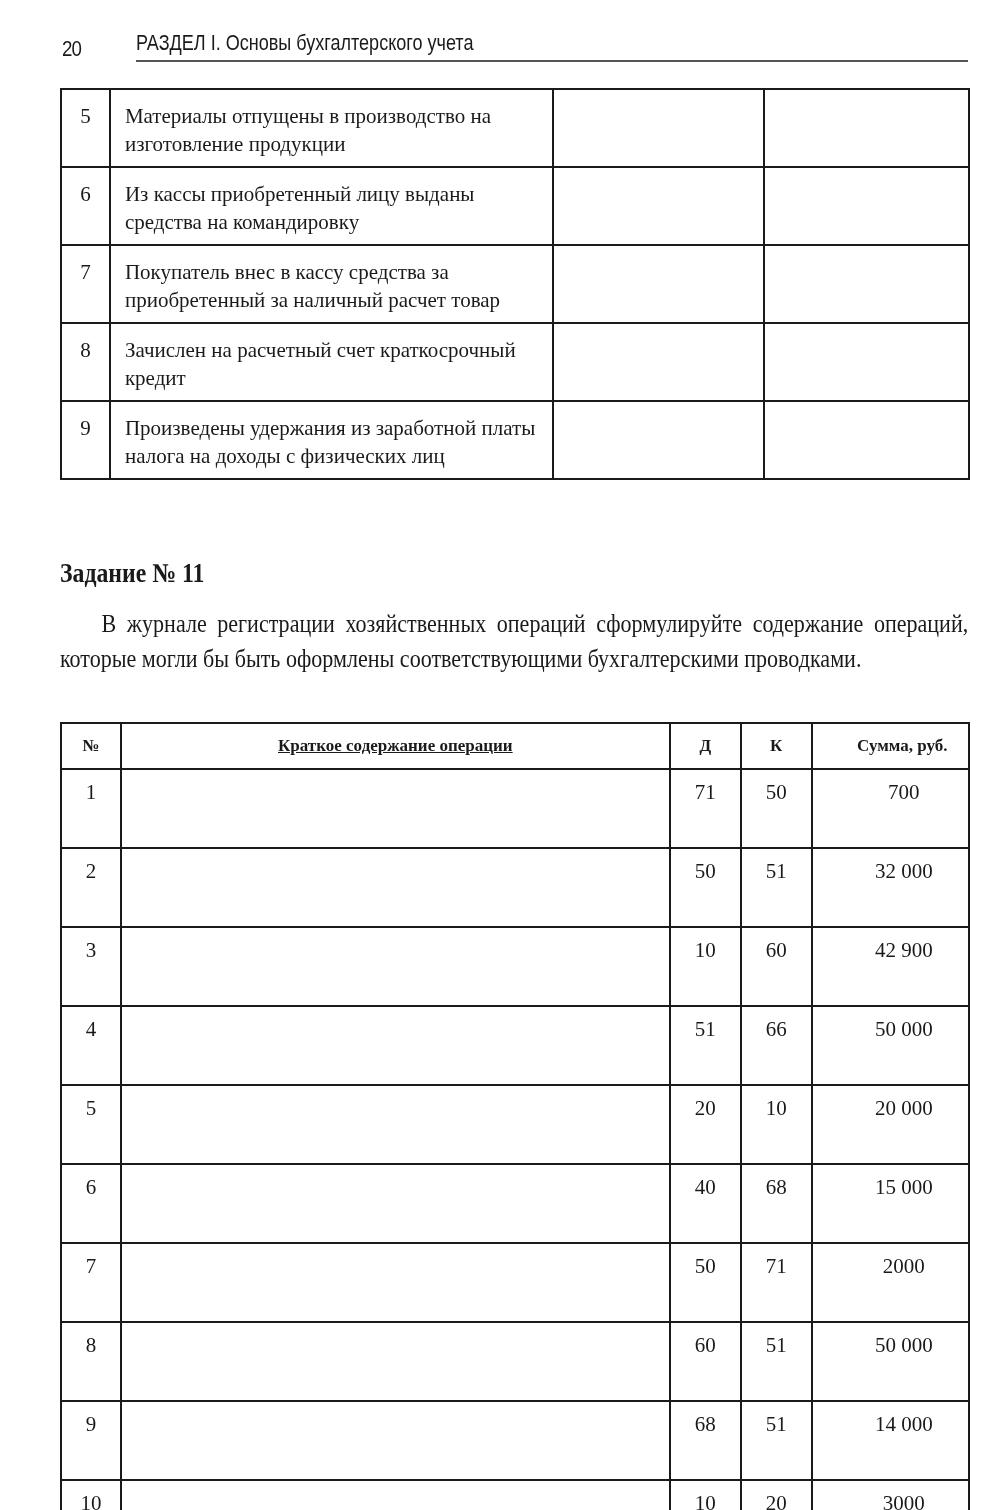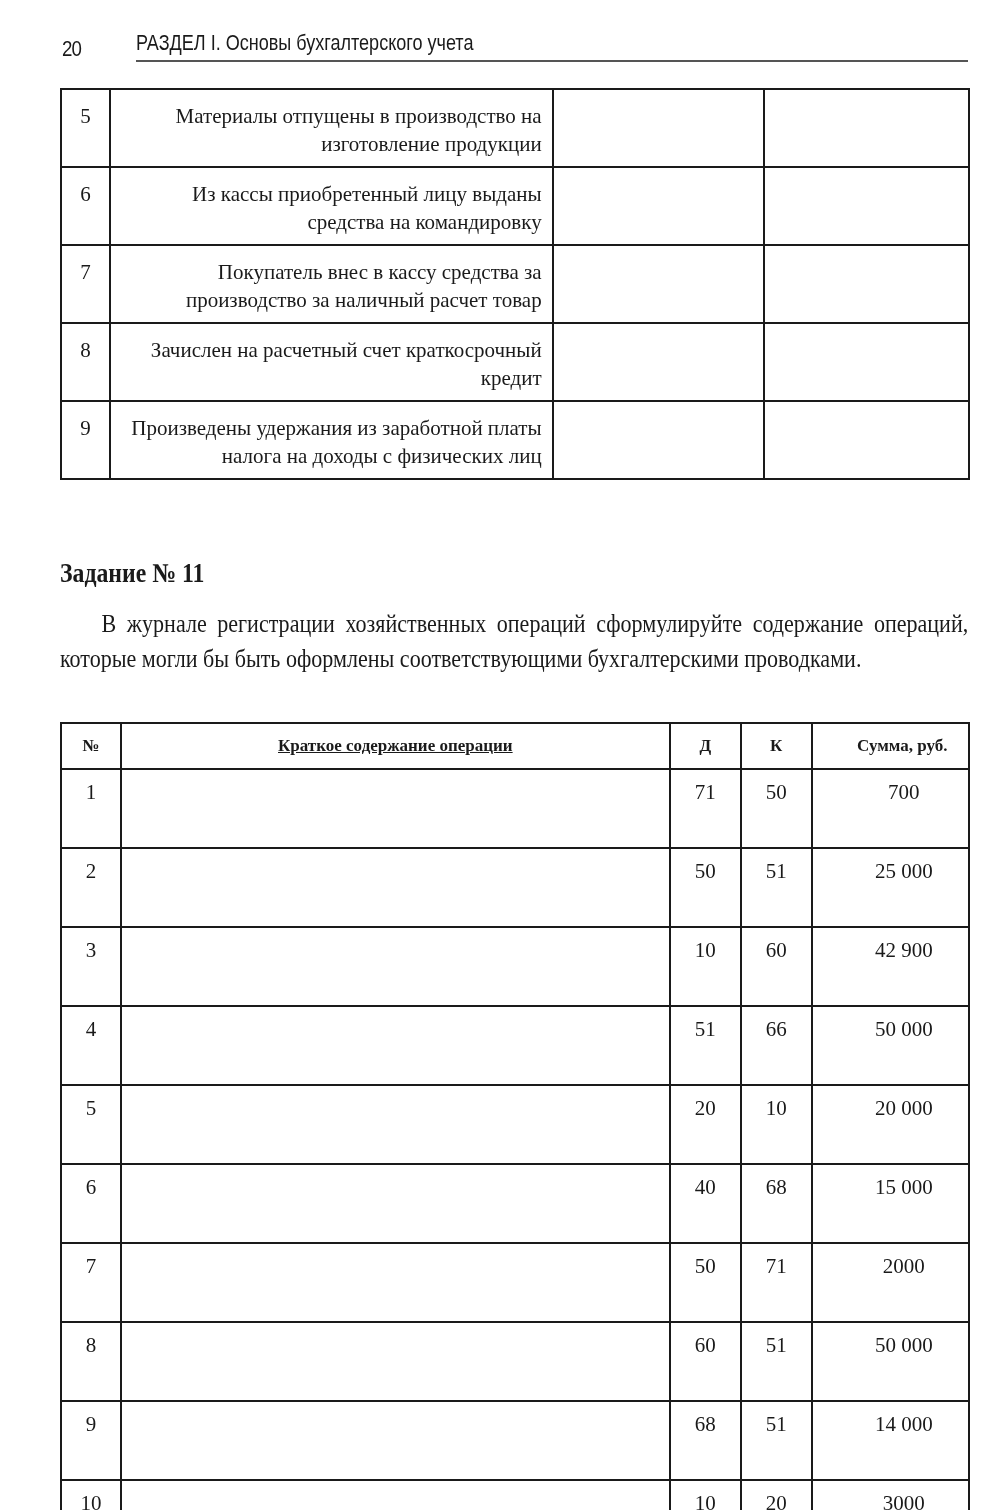--- a/index.html
+++ b/index.html
@@ -7,21 +7,21 @@
   .page-num { position: absolute; left: 62px; top: 36px; font-family: "Liberation Sans", sans-serif; font-size: 22px; letter-spacing: -1px; transform: scaleX(0.85); transform-origin: left; }
   .running-head { position: absolute; left: 136px; top: 30px; font-family: "Liberation Sans", sans-serif; font-size: 22px; transform: scaleX(0.82); transform-origin: left; white-space: nowrap; }
   .head-rule { position: absolute; left: 136px; top: 60px; width: 832px; height: 2px; background: #555; }
 
   table { border-collapse: collapse; font-family: "Liberation Serif", serif; color: #1a1a1a; }
   td, th { border: 2px solid #1a1a1a; }
 
   #table-top { position: absolute; left: 60px; top: 88px; width: 910px; }
   #table-top td { font-size: 21px; line-height: 28px; vertical-align: top; padding: 12px 10px 8px 14px; }
   #table-top td.num { width: 27px; text-align: center; padding-left: 10px; padding-right: 10px; }
-  #table-top td.desc { width: 418px; text-align: right; }
+  #table-top td.desc { width: 418px; }
   #table-top td.blank1 { width: 186px; }
   #table-top td.blank2 { width: 180px; }
 
   .task-title { position: absolute; left: 60px; top: 558px; font-family: "Liberation Serif", serif; font-weight: bold; font-size: 27px; transform: scaleX(0.88); transform-origin: left; white-space: nowrap; }
   .task-text { position: absolute; left: 60px; top: 606px; width: 1050px; font-family: "Liberation Serif", serif; font-size: 25.5px; line-height: 35px; transform: scaleX(0.865); transform-origin: left; text-align: justify; }
   .task-text p { margin: 0; text-indent: 48px; }
 
   #table-main { position: absolute; left: 60px; top: 722px; width: 910px; }
   #table-main th { font-size: 17px; font-weight: bold; height: 44px; padding: 0 4px; text-align: center; vertical-align: middle; }
   #table-main td { font-size: 21px; height: 67px; vertical-align: top; text-align: center; padding-top: 10px; padding-bottom: 0; }
@@ -47,21 +47,21 @@
         <td class="blank2"></td>
       </tr>
       <tr>
         <td class="num">6</td>
         <td class="desc">Из кассы приобретенный лицу выданы средства на командировку</td>
         <td class="blank1"></td>
         <td class="blank2"></td>
       </tr>
       <tr>
         <td class="num">7</td>
-        <td class="desc">Покупатель внес в кассу средства за производство за наличный расчет товар</td>
+        <td class="desc">Покупатель внес в кассу средства за приобретенный за наличный расчет товар</td>
         <td class="blank1"></td>
         <td class="blank2"></td>
       </tr>
       <tr>
         <td class="num">8</td>
         <td class="desc">Зачислен на расчетный счет краткосрочный кредит</td>
         <td class="blank1"></td>
         <td class="blank2"></td>
       </tr>
       <tr>
@@ -94,21 +94,21 @@
         <td class="c-desc"></td>
         <td class="c-d">71</td>
         <td class="c-k">50</td>
         <td class="c-sum">700</td>
       </tr>
       <tr>
         <td class="c-num">2</td>
         <td class="c-desc"></td>
         <td class="c-d">50</td>
         <td class="c-k">51</td>
-        <td class="c-sum">25 000</td>
+        <td class="c-sum">32 000</td>
       </tr>
       <tr>
         <td class="c-num">3</td>
         <td class="c-desc"></td>
         <td class="c-d">10</td>
         <td class="c-k">60</td>
         <td class="c-sum">42 900</td>
       </tr>
       <tr>
         <td class="c-num">4</td>

